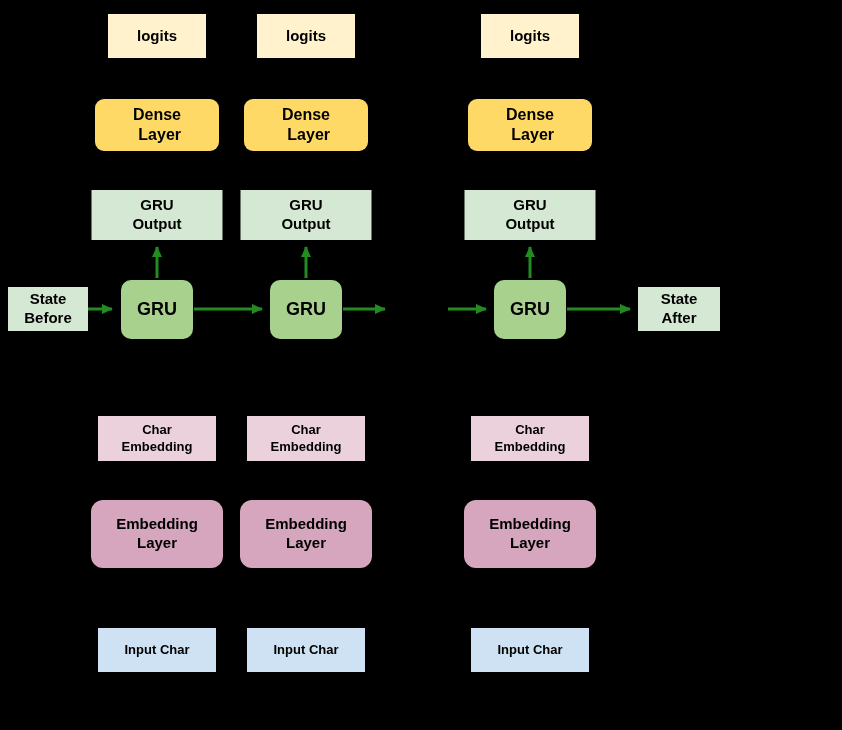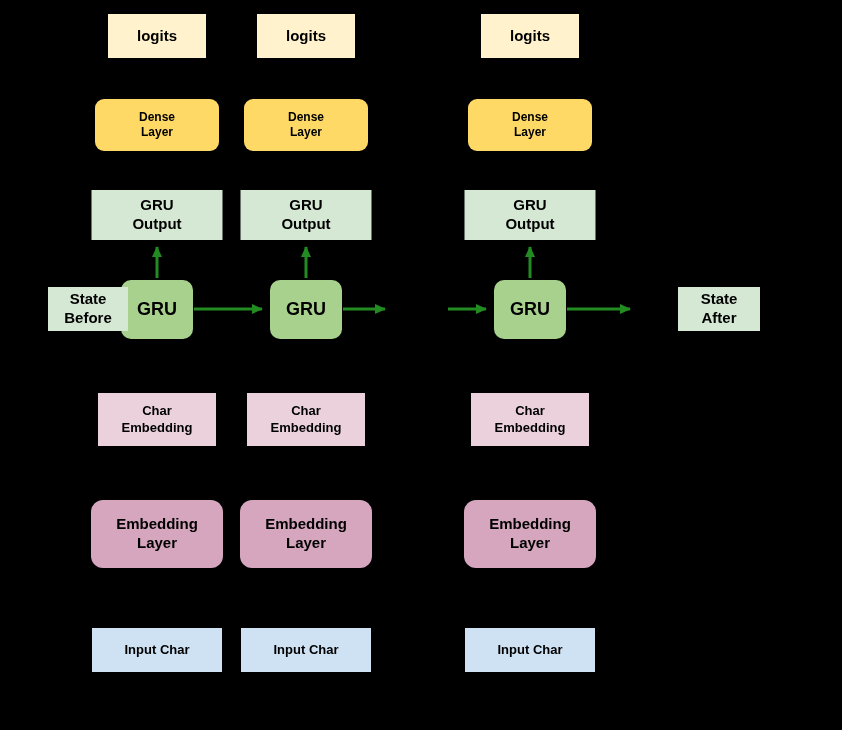--- a/index.html
+++ b/index.html
@@ -21,46 +21,45 @@
     justify-content: center;
     text-align: center;
     font-weight: bold;
     color: #000;
     white-space: pre-line;
     transform: translateX(-50%);
     line-height: 1.25;
   }
   
   .r-logits     { width: 98px; height: 44px; top: 14px;  background: var(--logits);          font-size: 15px; }
-  .r-dense      { width: 124px; height: 52px; top: 99px;  background: var(--dense);           font-size: 12px; border-radius: 9px; }
+  .r-dense      { width: 124px; height: 52px; top: 99px;  background: var(--dense);           font-size: 16px; border-radius: 9px; text-align: right; }
   .r-gruout     { width: 131px; height: 50px; top: 190px; background: var(--gru-output);      font-size: 15px; }
   .r-gru        { width: 72px;  height: 59px; top: 280px; background: var(--gru);             font-size: 18px; border-radius: 10px; }
-  .r-charemb    { width: 118px; height: 53px; top: 393px; background: var(--char-embedding);  font-size: 13px; }
+  .r-charemb    { width: 118px; height: 45px; top: 416px; background: var(--char-embedding);  font-size: 13px; }
   .r-emblayer   { width: 132px; height: 68px; top: 500px; background: var(--embedding-layer); font-size: 15px; border-radius: 12px; }
-  .r-inputchar  { width: 130px; height: 44px; top: 628px; background: var(--input-char);      font-size: 13px; }
+  .r-inputchar  { width: 118px; height: 44px; top: 628px; background: var(--input-char);      font-size: 13px; }
   
   .c1 { left: 157px; }
   .c2 { left: 306px; }
   .c3 { left: 530px; }
   
   .state {
     position: absolute;
     display: flex;
     align-items: center;
     justify-content: center;
     text-align: center;
     font-weight: bold;
     color: #000;
     white-space: pre-line;
     background: var(--state);
     font-size: 15px;
     line-height: 1.25;
     top: 287px;
     height: 44px;
-    margin-left: 40px;
   }
   .state-before { left: 8px;   width: 80px; }
   .state-after  { left: 638px; width: 82px; }
   
   .arrows {
     position: absolute;
     left: 0; top: 0;
     pointer-events: none;
   }
   .arrow {

